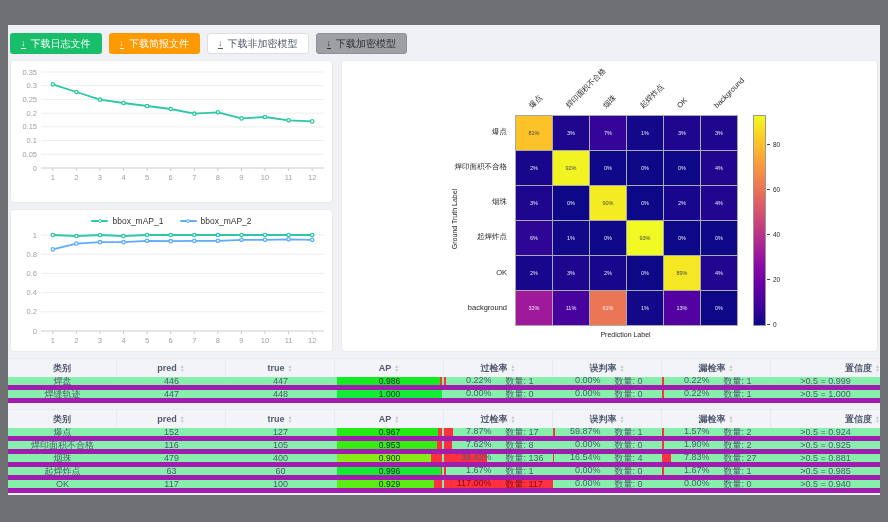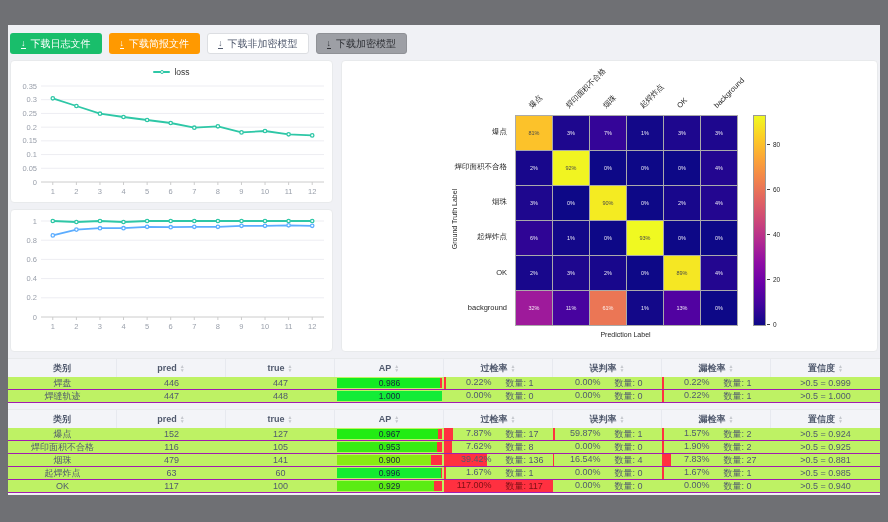--- a/index.html
+++ b/index.html
@@ -57,25 +57,25 @@
                  font-size:7.5px; color:#262626; }
   .cm-colorbar { position:absolute; left:411px; top:54px; width:13px; height:211px; border:1px solid #999; }
   .cm-cbtick { position:absolute; width:3px; height:1px; background:#444; }
   .cm-cblabel { position:absolute; font-size:6.5px; color:#262626; transform:translateY(-50%); }
   
   .tables { margin-top:6px; }
   .datatable { background:#fff; border-top:1px solid #e8eaec; }
   .datatable + .datatable { margin-top:6px; }
   .tr { display:grid; grid-template-columns:repeat(8,1fr); align-items:stretch; }
   .tr.head { background:#f3f4f8; height:18px; }
-  .tr.body-row { height:13px; background:#bef264; border-bottom:1px solid #a21caf; }
+  .tr.body-row { height:13px; background:#86efac; border-bottom:5px solid #a21caf; }
   .td { display:flex; justify-content:center; align-items:center; height:100%;
         position:relative; overflow:hidden; font-size:9px; color:#515a6e; }
   .tr.head .td { font-weight:bold; border-right:1px solid #e7e9ef; cursor:pointer; }
-  .tr.head .td:last-child { border-right:none; }
+  .tr.head .td:last-child { border-right:none;justify-content:flex-end; }
   .carets { display:inline-flex; flex-direction:column; margin-left:3px; }
   .carets span { font-size:5px; line-height:4px; color:#c5c8ce; }
   .ap-track { position:relative; width:96%; height:10px; background:#ff3040; }
   .ap-fill { position:absolute; left:0; top:0; bottom:0; }
   .ap-text { position:absolute; inset:0; display:flex; align-items:center; justify-content:center;
              font-size:8.5px; color:#17233d; }
   .rate-bar { position:absolute; left:0; top:0; bottom:0; background:#ff3040; }
   .rate-content { position:relative; z-index:1; width:100%; display:grid; grid-template-columns:1fr 1fr; }
   .rate-content .rv { text-align:right; padding-right:7px; }
   .rate-content .rc { text-align:left; padding-left:7px; }
@@ -102,28 +102,20 @@
       </button>
       <button class="btn btn-gray">
         <span class="dl-icon">↓</span>
         <span>下载加密模型</span>
       </button>
     </div>
 
     <div class="main">
       <div class="left-col">
         <div class="card chart-card">
-          <div class="legend-row">
-            <span class="legend-item">
-              <span class="legend-mark" style="background: rgb(46, 199, 166);">
-                  <span class="legend-ring" style="border-color: rgb(46, 199, 166);"></span>
-                </span>
-              <span>loss</span>
-            </span>
-          </div>
           <svg class="chart" id="chart0" viewBox="0 0 321 120">
               <line x1="30" y1="103" x2="313" y2="103" stroke="#ccc" stroke-width="1"></line>
               <text x="26" y="105.5" text-anchor="end" font-size="7.5" fill="#9aa0ab">0</text>
               <line x1="30" y1="89.28571428571428" x2="313" y2="89.28571428571428" stroke="#ededf2" stroke-width="1"></line>
               <text x="26" y="91.78571428571428" text-anchor="end" font-size="7.5" fill="#9aa0ab">0.05</text>
               <line x1="30" y1="75.57142857142856" x2="313" y2="75.57142857142856" stroke="#ededf2" stroke-width="1"></line>
               <text x="26" y="78.07142857142856" text-anchor="end" font-size="7.5" fill="#9aa0ab">0.1</text>
               <line x1="30" y1="61.857142857142854" x2="313" y2="61.857142857142854" stroke="#ededf2" stroke-width="1"></line>
               <text x="26" y="64.35714285714286" text-anchor="end" font-size="7.5" fill="#9aa0ab">0.15</text>
               <line x1="30" y1="48.14285714285714" x2="313" y2="48.14285714285714" stroke="#ededf2" stroke-width="1"></line>
@@ -167,20 +159,34 @@
               <circle cx="159.7" cy="44.0" r="1.7" fill="#fff" stroke="#2ec7a6" stroke-width="1.3"></circle>
               <circle cx="183.3" cy="48.7" r="1.7" fill="#fff" stroke="#2ec7a6" stroke-width="1.3"></circle>
               <circle cx="206.9" cy="47.3" r="1.7" fill="#fff" stroke="#2ec7a6" stroke-width="1.3"></circle>
               <circle cx="230.5" cy="53.4" r="1.7" fill="#fff" stroke="#2ec7a6" stroke-width="1.3"></circle>
               <circle cx="254.0" cy="52.0" r="1.7" fill="#fff" stroke="#2ec7a6" stroke-width="1.3"></circle>
               <circle cx="277.6" cy="55.3" r="1.7" fill="#fff" stroke="#2ec7a6" stroke-width="1.3"></circle>
               <circle cx="301.2" cy="56.4" r="1.7" fill="#fff" stroke="#2ec7a6" stroke-width="1.3"></circle>
             </svg>
         </div>
         <div class="card chart-card">
+          <div class="legend-row">
+            <span class="legend-item">
+              <span class="legend-mark" style="background: rgb(46, 199, 166);">
+                  <span class="legend-ring" style="border-color: rgb(46, 199, 166);"></span>
+                </span>
+              <span>bbox_mAP_1</span>
+            </span>
+            <span class="legend-item">
+              <span class="legend-mark" style="background: rgb(92, 173, 255);">
+                  <span class="legend-ring" style="border-color: rgb(92, 173, 255);"></span>
+                </span>
+              <span>bbox_mAP_2</span>
+            </span>
+          </div>
           <svg class="chart" id="chart1" viewBox="0 0 321 120">
               <line x1="30" y1="103" x2="313" y2="103" stroke="#ccc" stroke-width="1"></line>
               <text x="26" y="105.5" text-anchor="end" font-size="7.5" fill="#9aa0ab">0</text>
               <line x1="30" y1="83.80000000000001" x2="313" y2="83.80000000000001" stroke="#ededf2" stroke-width="1"></line>
               <text x="26" y="86.30000000000001" text-anchor="end" font-size="7.5" fill="#9aa0ab">0.2</text>
               <line x1="30" y1="64.6" x2="313" y2="64.6" stroke="#ededf2" stroke-width="1"></line>
               <text x="26" y="67.1" text-anchor="end" font-size="7.5" fill="#9aa0ab">0.4</text>
               <line x1="30" y1="45.400000000000006" x2="313" y2="45.400000000000006" stroke="#ededf2" stroke-width="1"></line>
               <text x="26" y="47.900000000000006" text-anchor="end" font-size="7.5" fill="#9aa0ab">0.6</text>
               <line x1="30" y1="26.199999999999996" x2="313" y2="26.199999999999996" stroke="#ededf2" stroke-width="1"></line>
@@ -544,21 +550,21 @@
               <div class="rate-content">
                 <span class="rv">1.90%</span>
                 <span class="rc">数量: 2</span>
               </div>
             </div>
             <div class="td">&gt;0.5 = 0.925</div>
           </div>
           <div class="tr body-row">
             <div class="td">烟珠</div>
             <div class="td">479</div>
-            <div class="td">141</div>
+            <div class="td">400</div>
             <div class="td">
               <div class="ap-track">
                 <div class="ap-fill" style="width: 90%; background: rgb(135, 236, 19);"></div>
                 <div class="ap-text">0.900</div>
               </div>
             </div>
             <div class="td">
               <div class="rate-bar" style="width: 39.42%;"></div>
               <div class="rate-content">
                 <span class="rv">39.42%</span>

